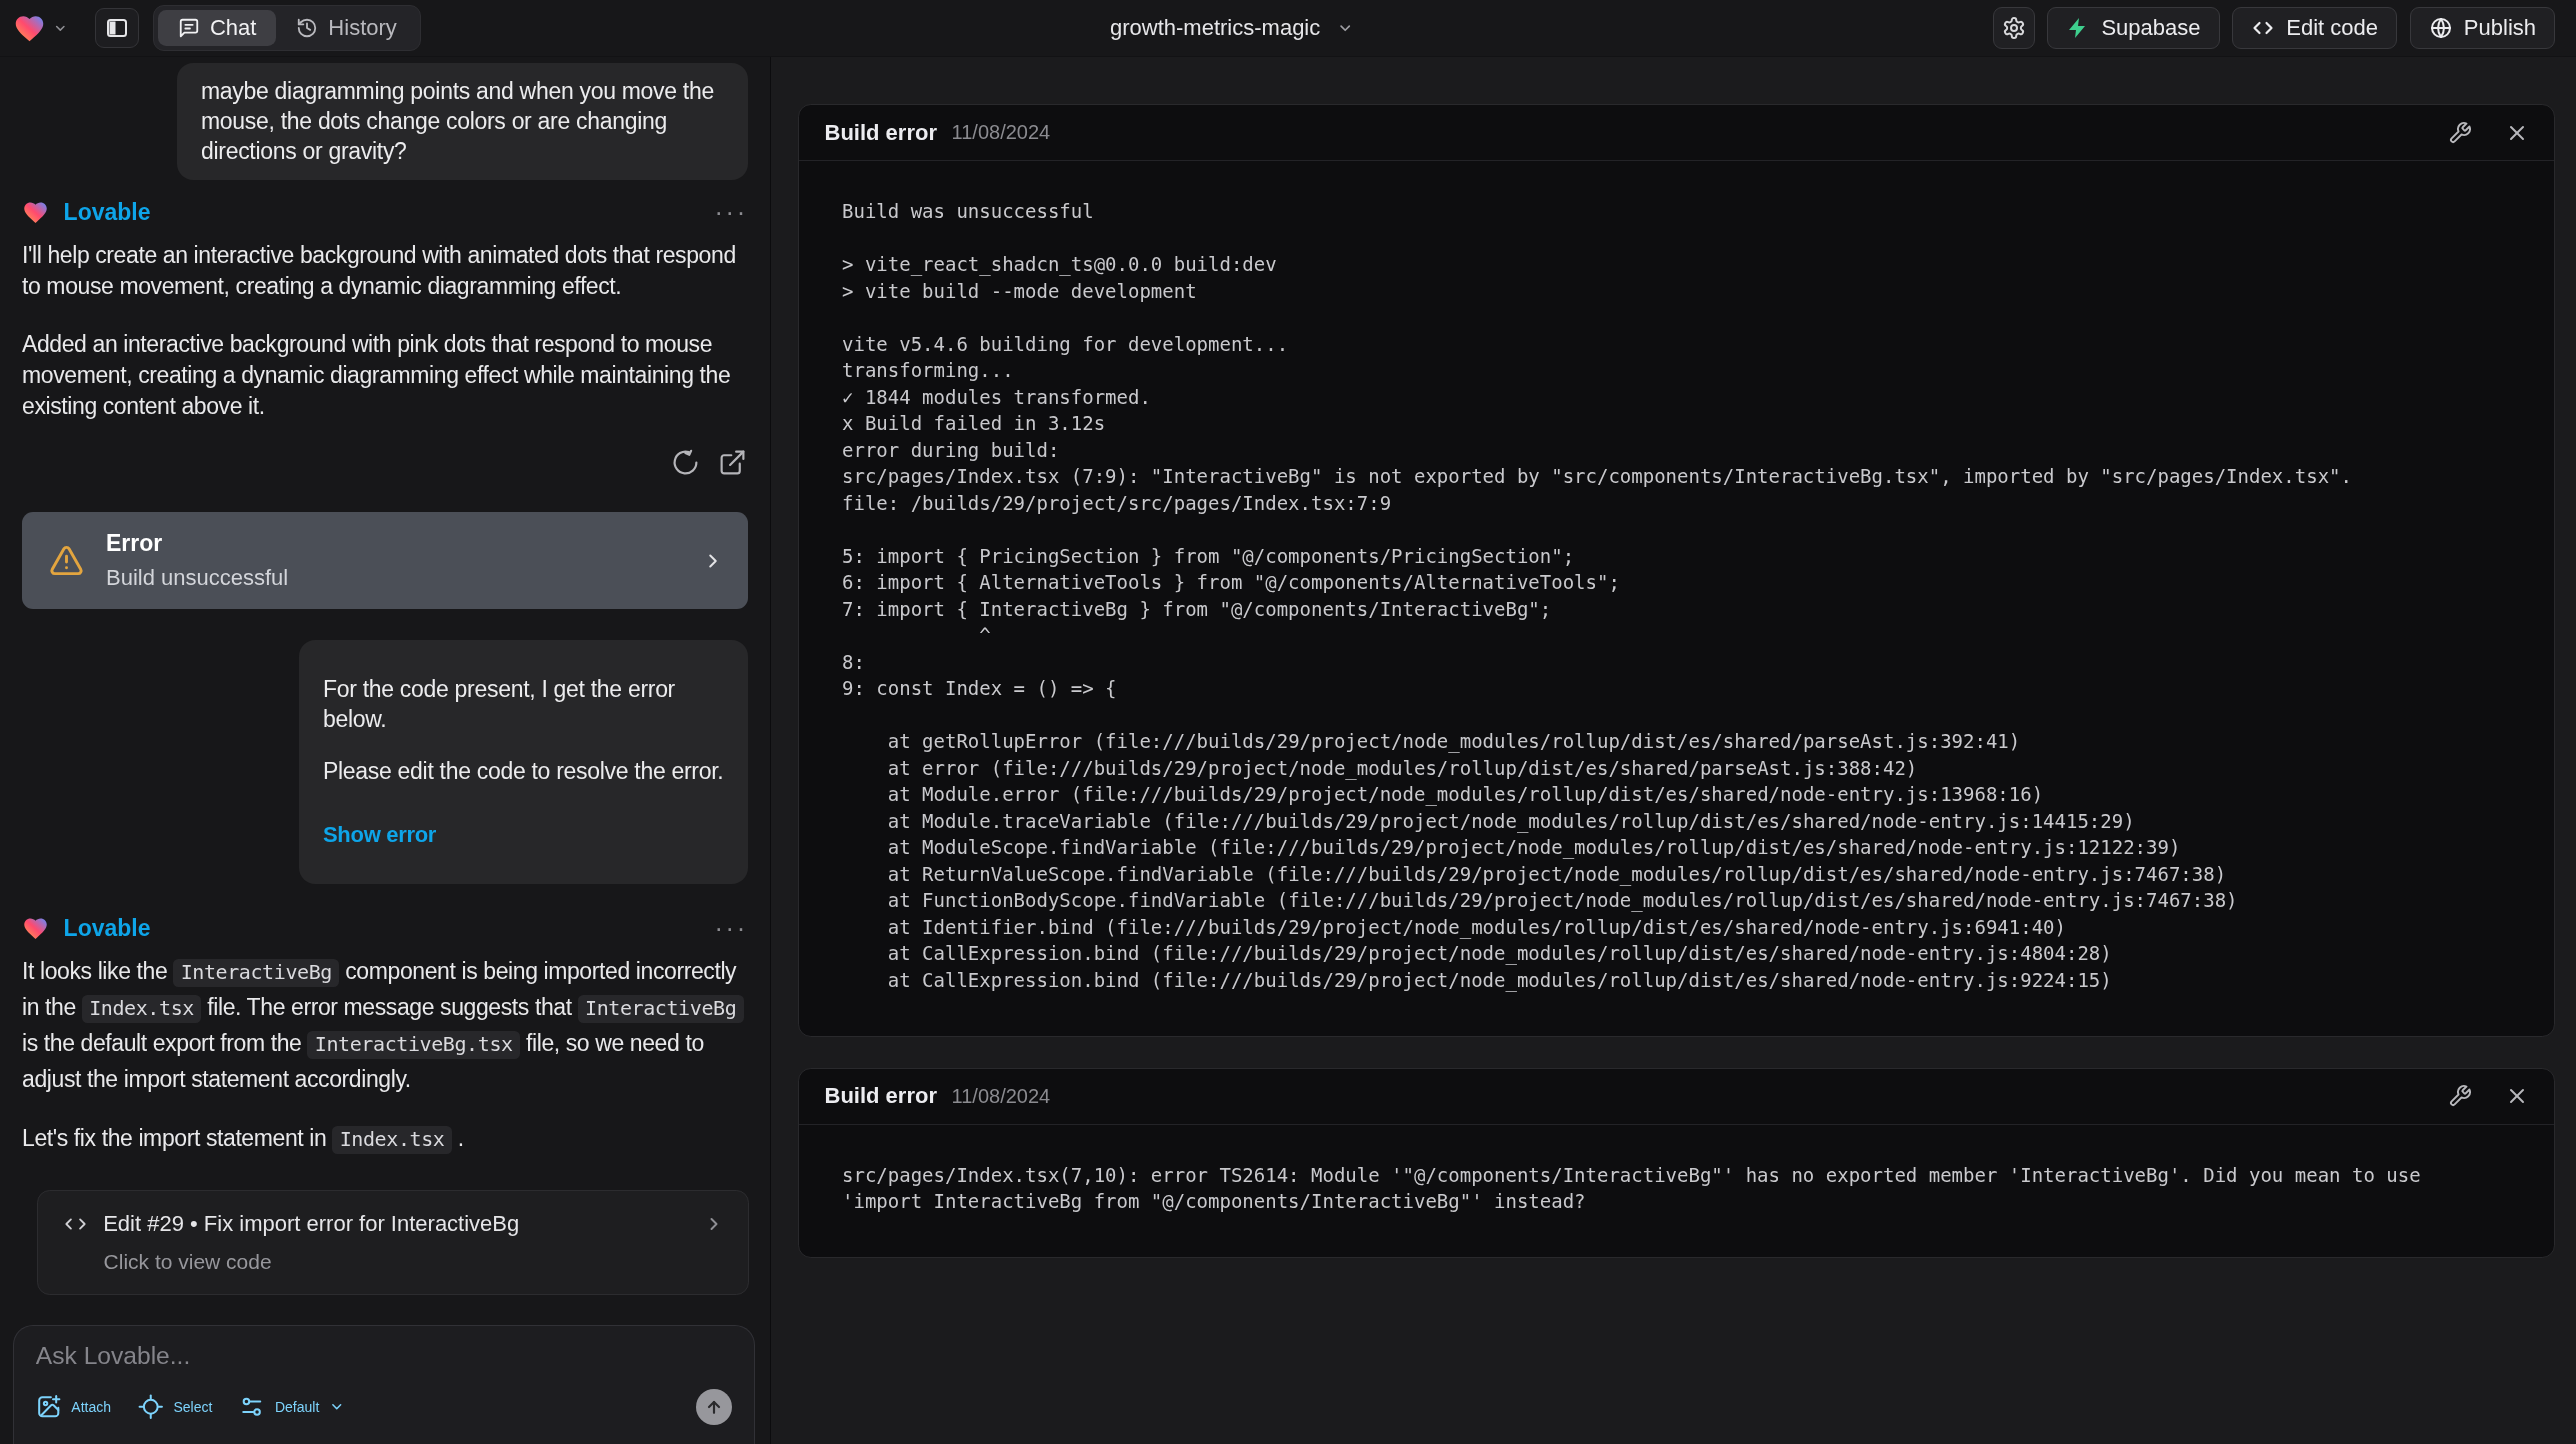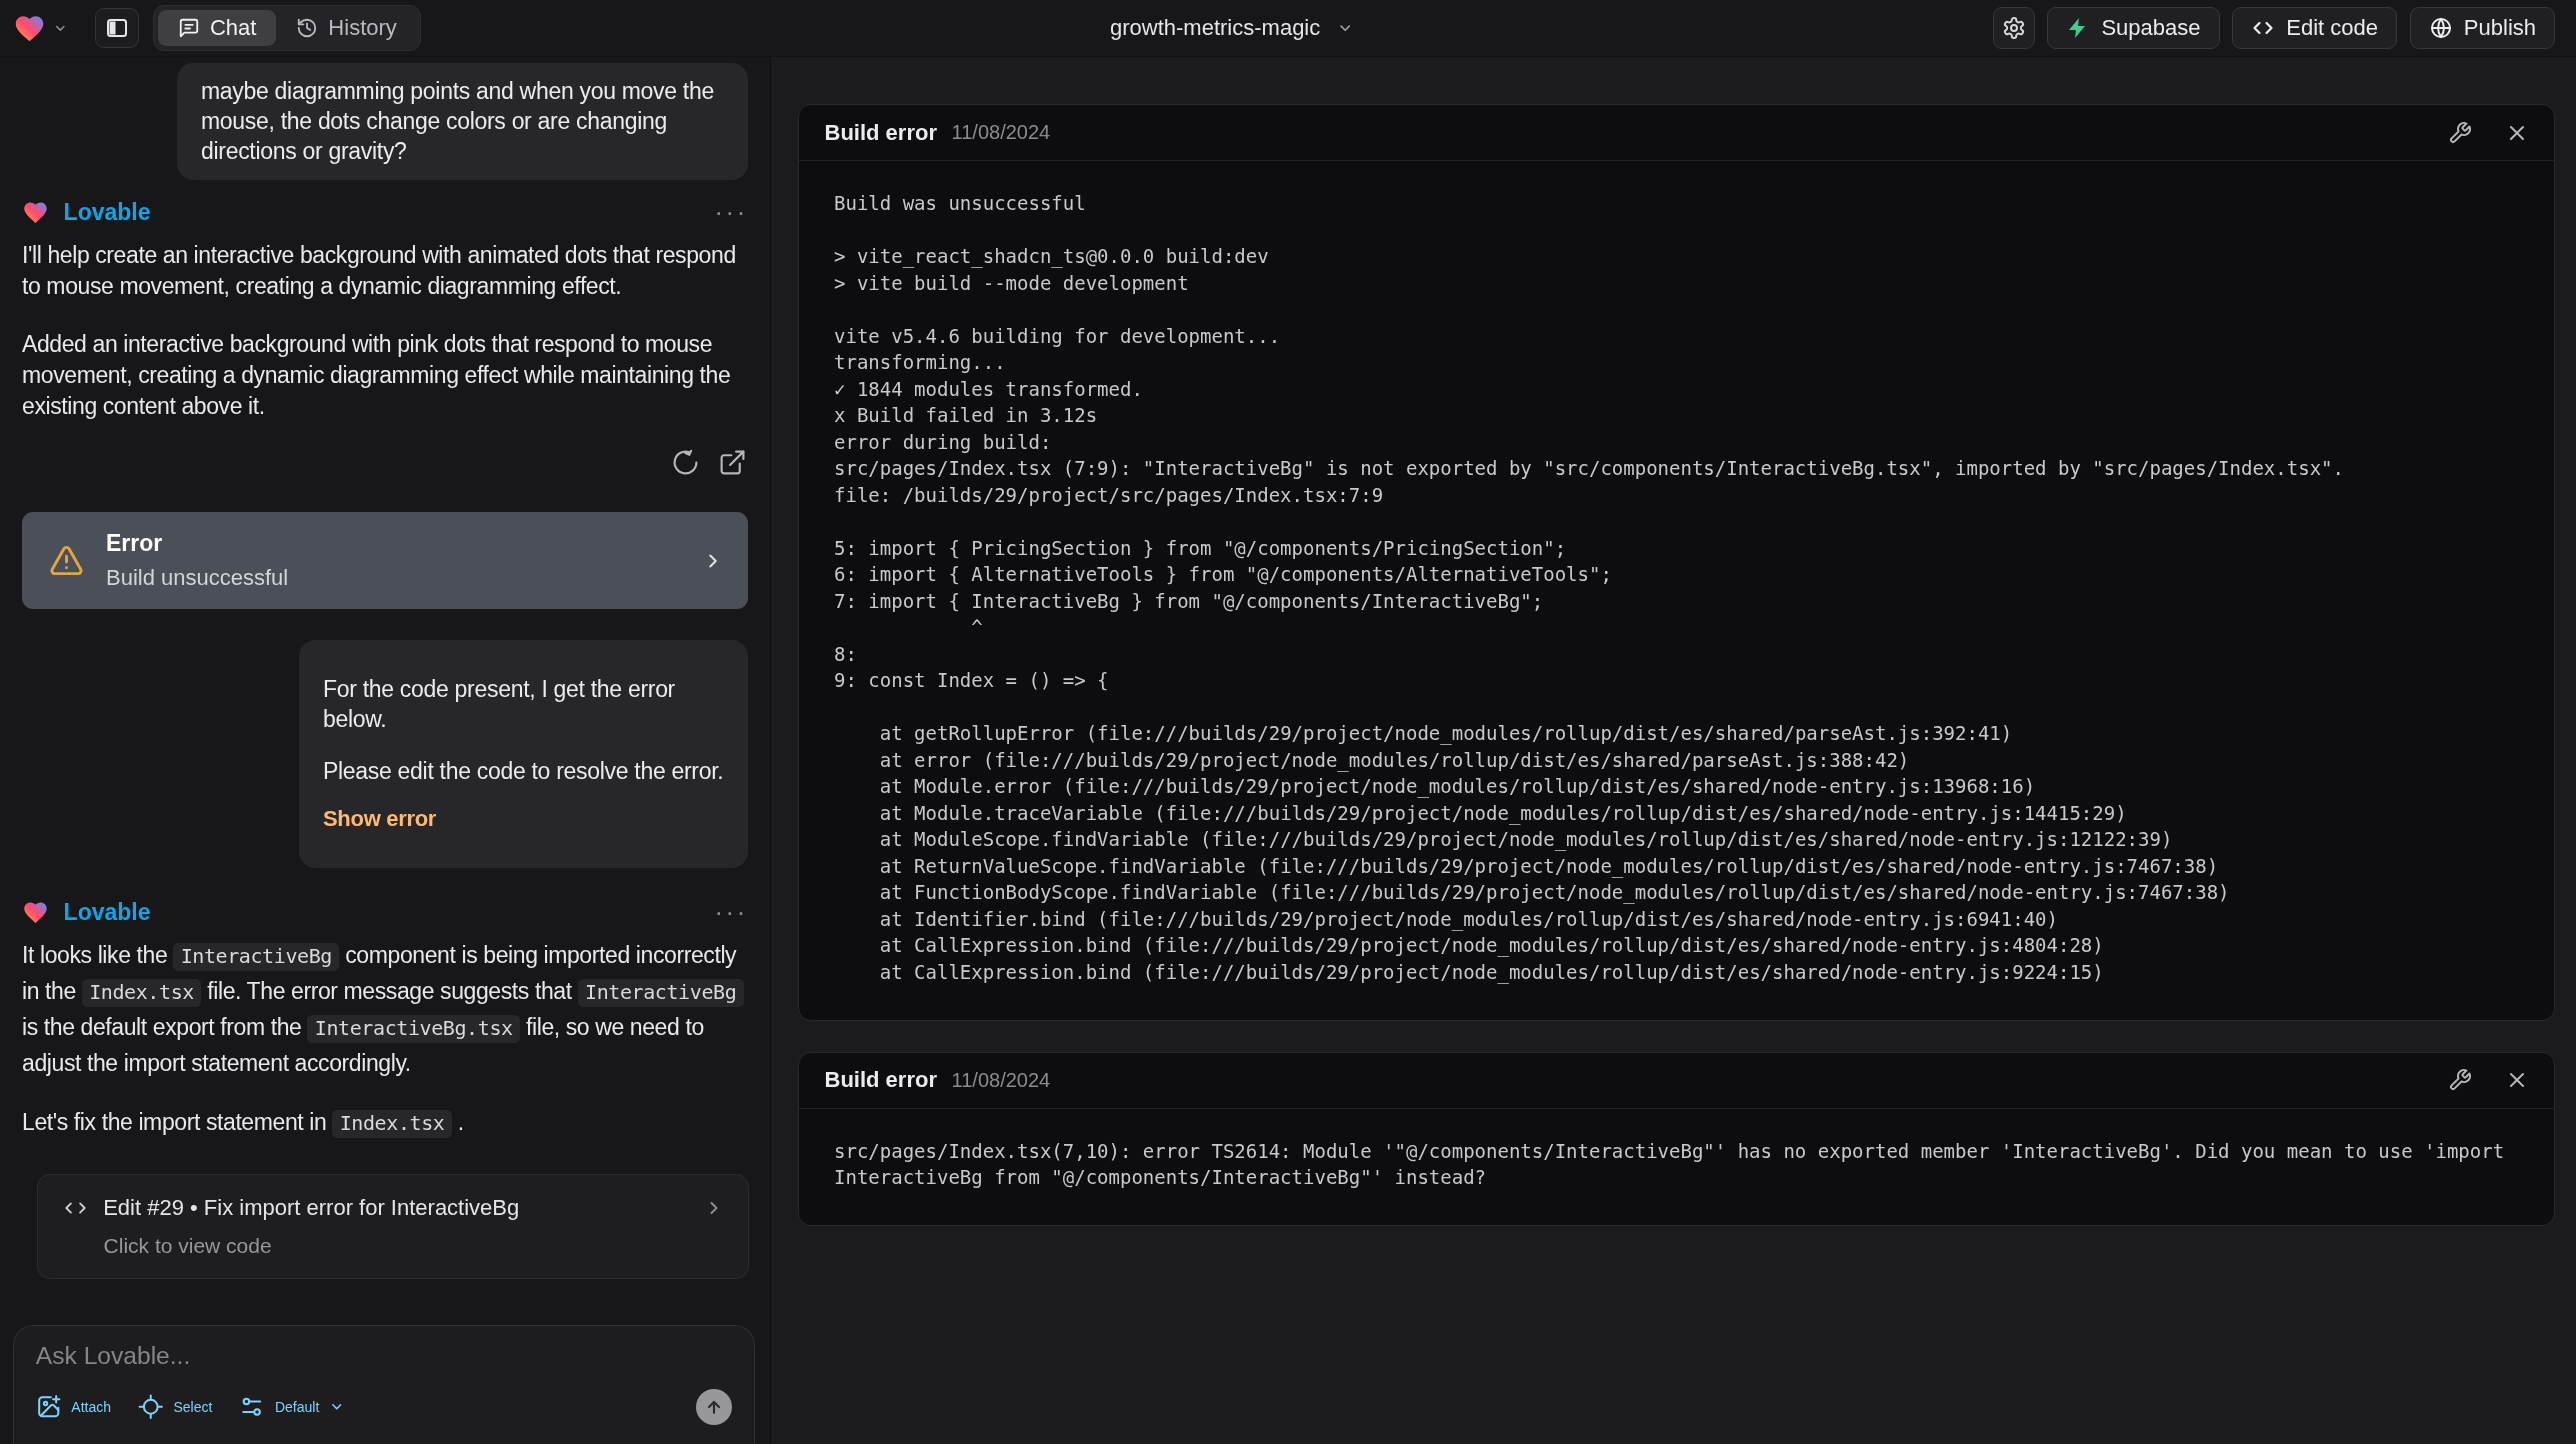--- a/index.html
+++ b/index.html
@@ -52,21 +52,21 @@
   
   .chat-panel { width:770px; position:relative; overflow:hidden; flex:none; }
   .chat-scroll { padding:5.5px 22px 0; }
   .bubble {
     background:#272729; border-radius:16.4px; padding:13.7px 24px;
     font-size:23px; line-height:30px; letter-spacing:-0.3px; color:#ececee;
   }
   .bubble-1 { width:571px; margin-left:auto; }
   .bubble-2 { width:449px; margin-left:auto; margin-top:31px; padding:34px 24px; }
   .bubble-2 p + p { margin-top:22px; }
-  .show-error { margin-top:18px; font-size:22px; font-weight:700; color:#fdba74; }
+  .show-error { margin-top:34px; font-size:22px; font-weight:700; color:#0ea5e9; }
   .msg-header { display:flex; align-items:center; gap:14.6px; margin-top:19px; height:27px; }
   .assistant-name { font-size:23px; font-weight:600; color:#0ea5e9; }
   .ellipsis-btn { margin-left:auto; color:#8c8c91; font-size:25.5px; letter-spacing:2.7px; line-height:1; }
   .chat-p { margin-top:14.6px; font-size:23px; line-height:31px; letter-spacing:-0.4px; color:#e9e9eb; width:727px; }
   .chat-p.mt-lg { margin-top:27px; }
   .chat-p.rich { line-height:35px; }
   .code-chip {
     font-family:"DejaVu Sans Mono", monospace; font-size:20px;
     background:#27272a; border-radius:5.5px; padding:0.9px 7.3px 2.7px; color:#dadade;
     white-space:nowrap;
@@ -127,21 +127,21 @@
   .error-panel {
     margin:47px 21px 0 27px; background:#0d0d0f; border:0.9px solid #29292c; border-radius:12.8px;
     overflow:hidden;
   }
   .error-panel + .error-panel { margin-top:31px; }
   .panel-header { display:flex; align-items:center; height:56px; padding:0 25.5px; border-bottom:0.9px solid #232327; }
   .panel-title { font-size:22px; font-weight:600; color:#ececf0; }
   .panel-date { margin-left:14.6px; font-size:20px; color:#8b8b90; }
   .panel-header-actions { margin-left:auto; display:flex; align-items:center; gap:33px; color:#b8b8bc; }
   .panel-log {
-    margin:8px; padding:21px 27px 26.5px;
+    margin:16px; padding:21px 27px 26.5px;
     font-family:"DejaVu Sans Mono", monospace; font-size:19px; line-height:26.5px;
     color:#c9c9cd; white-space:pre-wrap; word-break:break-word;
   }
 </style>
 </head>
 <body>
 
 <header class="topbar">
   <div class="logo-group">
     <svg width="33" height="33" viewBox="0 0 24 24">

